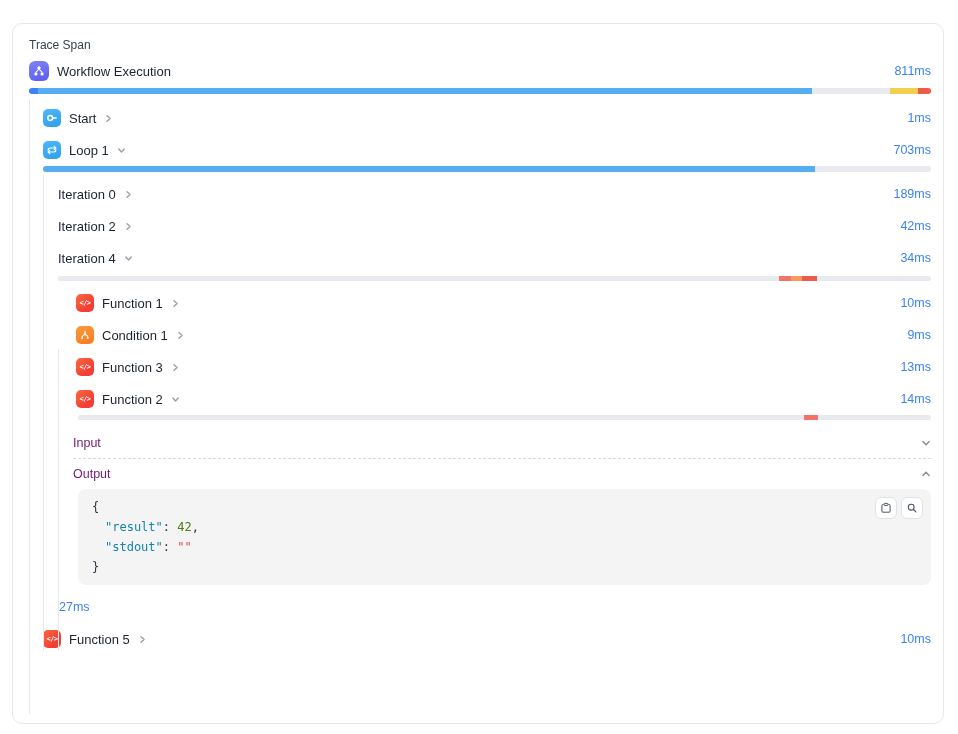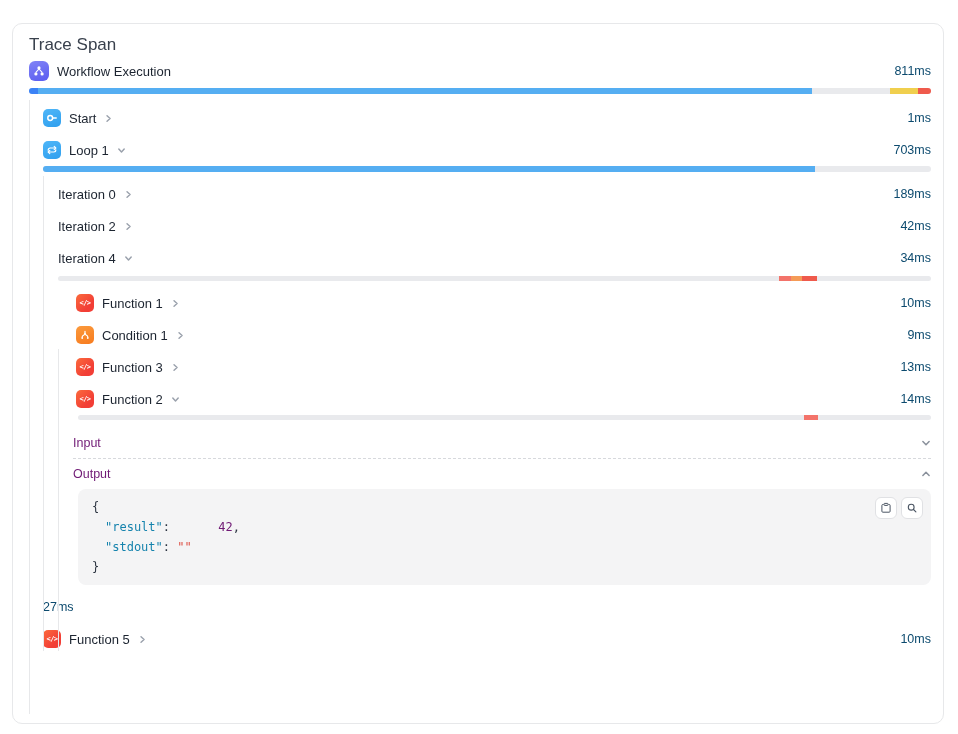--- a/index.html
+++ b/index.html
@@ -1,32 +1,32 @@
 <!DOCTYPE html>
 <html><head>
 <meta charset="utf-8">
 <style>
   html,body{margin:0;padding:0;background:#ffffff;width:958px;height:734px;
     font-family:"Liberation Sans",sans-serif;-webkit-font-smoothing:antialiased;}
   .card{position:absolute;left:12px;top:23px;width:932px;height:701px;
     background:#fff;border:1px solid #e7e8ea;border-radius:10px;
     box-sizing:border-box;padding-top:12px;overflow:hidden;}
-  .panel-title{height:18px;line-height:18px;padding-left:16px;font-size:17px;color:#39414d;}
+  .panel-title{height:18px;line-height:18px;padding-left:16px;font-size:12px;color:#39414d;}
 
   .guide{position:absolute;width:1px;background:#e7e8ea;}
   .guide-a{left:16px;top:76px;height:614px;}
   .guide-b{left:30px;top:152px;height:475px;}
   .guide-c{left:45px;top:325px;height:302px;}
 
   .row{display:flex;align-items:center;padding-right:12px;box-sizing:border-box;}
   .h34{height:34px;gap:24px;} .h32{height:32px;} .h30{height:30px;}
   .row .left{display:flex;align-items:center;gap:8px;flex:1;min-width:0;}
   .lbl{font-size:13px;font-weight:500;color:#1c2430;white-space:nowrap;}
   .lbl-plain{font-size:12.5px;font-weight:400;color:#701a75;}
-  .duration{font-size:12.5px;color:#0c4a6e;white-space:nowrap;}
+  .duration{font-size:12.5px;color:#3b82f6;white-space:nowrap;margin-left:16px;}
 
   .ind0{padding-left:16px;} .ind1{padding-left:30px;} .ind2{padding-left:45px;}
   .ind3{padding-left:63px;} .ind3b{padding-left:60px;}
 
   .node-icon{width:18px;height:18px;border-radius:5px;flex:0 0 auto;
     display:flex;align-items:center;justify-content:center;color:#fff;}
   .icon-lg{width:20px;height:20px;border-radius:6px;}
   .ic-workflow{background:linear-gradient(160deg,#8183f6,#5a5cf0);}
   .ic-blue{background:linear-gradient(160deg,#4fb6f8,#2f9fee);}
   .ic-fn{background:linear-gradient(135deg,#fb6a3c 0%,#f23e36 70%);}
@@ -53,21 +53,21 @@
   .seg-orange{background:#f59b57;}
 
   .dashed-divider{border-top:1px dashed #d7d9dd;margin:0 12px 0 60px;height:0;}
 
   .code-block{position:relative;margin:0 12px 6px 65px;background:#f4f4f5;
     border-radius:8px;padding:8px 14px;box-sizing:border-box;}
   .code-line{font-family:"DejaVu Sans Mono",monospace;font-size:12px;line-height:20px;
     color:#2b3340;white-space:pre;}
   .code-indent{padding-left:13px;}
   .json-key{color:#1583ad;}
-  .json-num{color:#701a75;margin-left:41px;}
+  .json-num{color:#4d7c0f;}
   .json-str{color:#dd4f44;}
   .code-actions{position:absolute;top:8px;right:8px;display:flex;gap:4px;}
   .mini-btn{width:22px;height:22px;background:#fff;border:1px solid #e0e1e4;border-radius:6px;
     display:flex;align-items:center;justify-content:center;cursor:pointer;padding:0;}
 </style>
 </head>
 <body>
 
 <div class="card">
 

